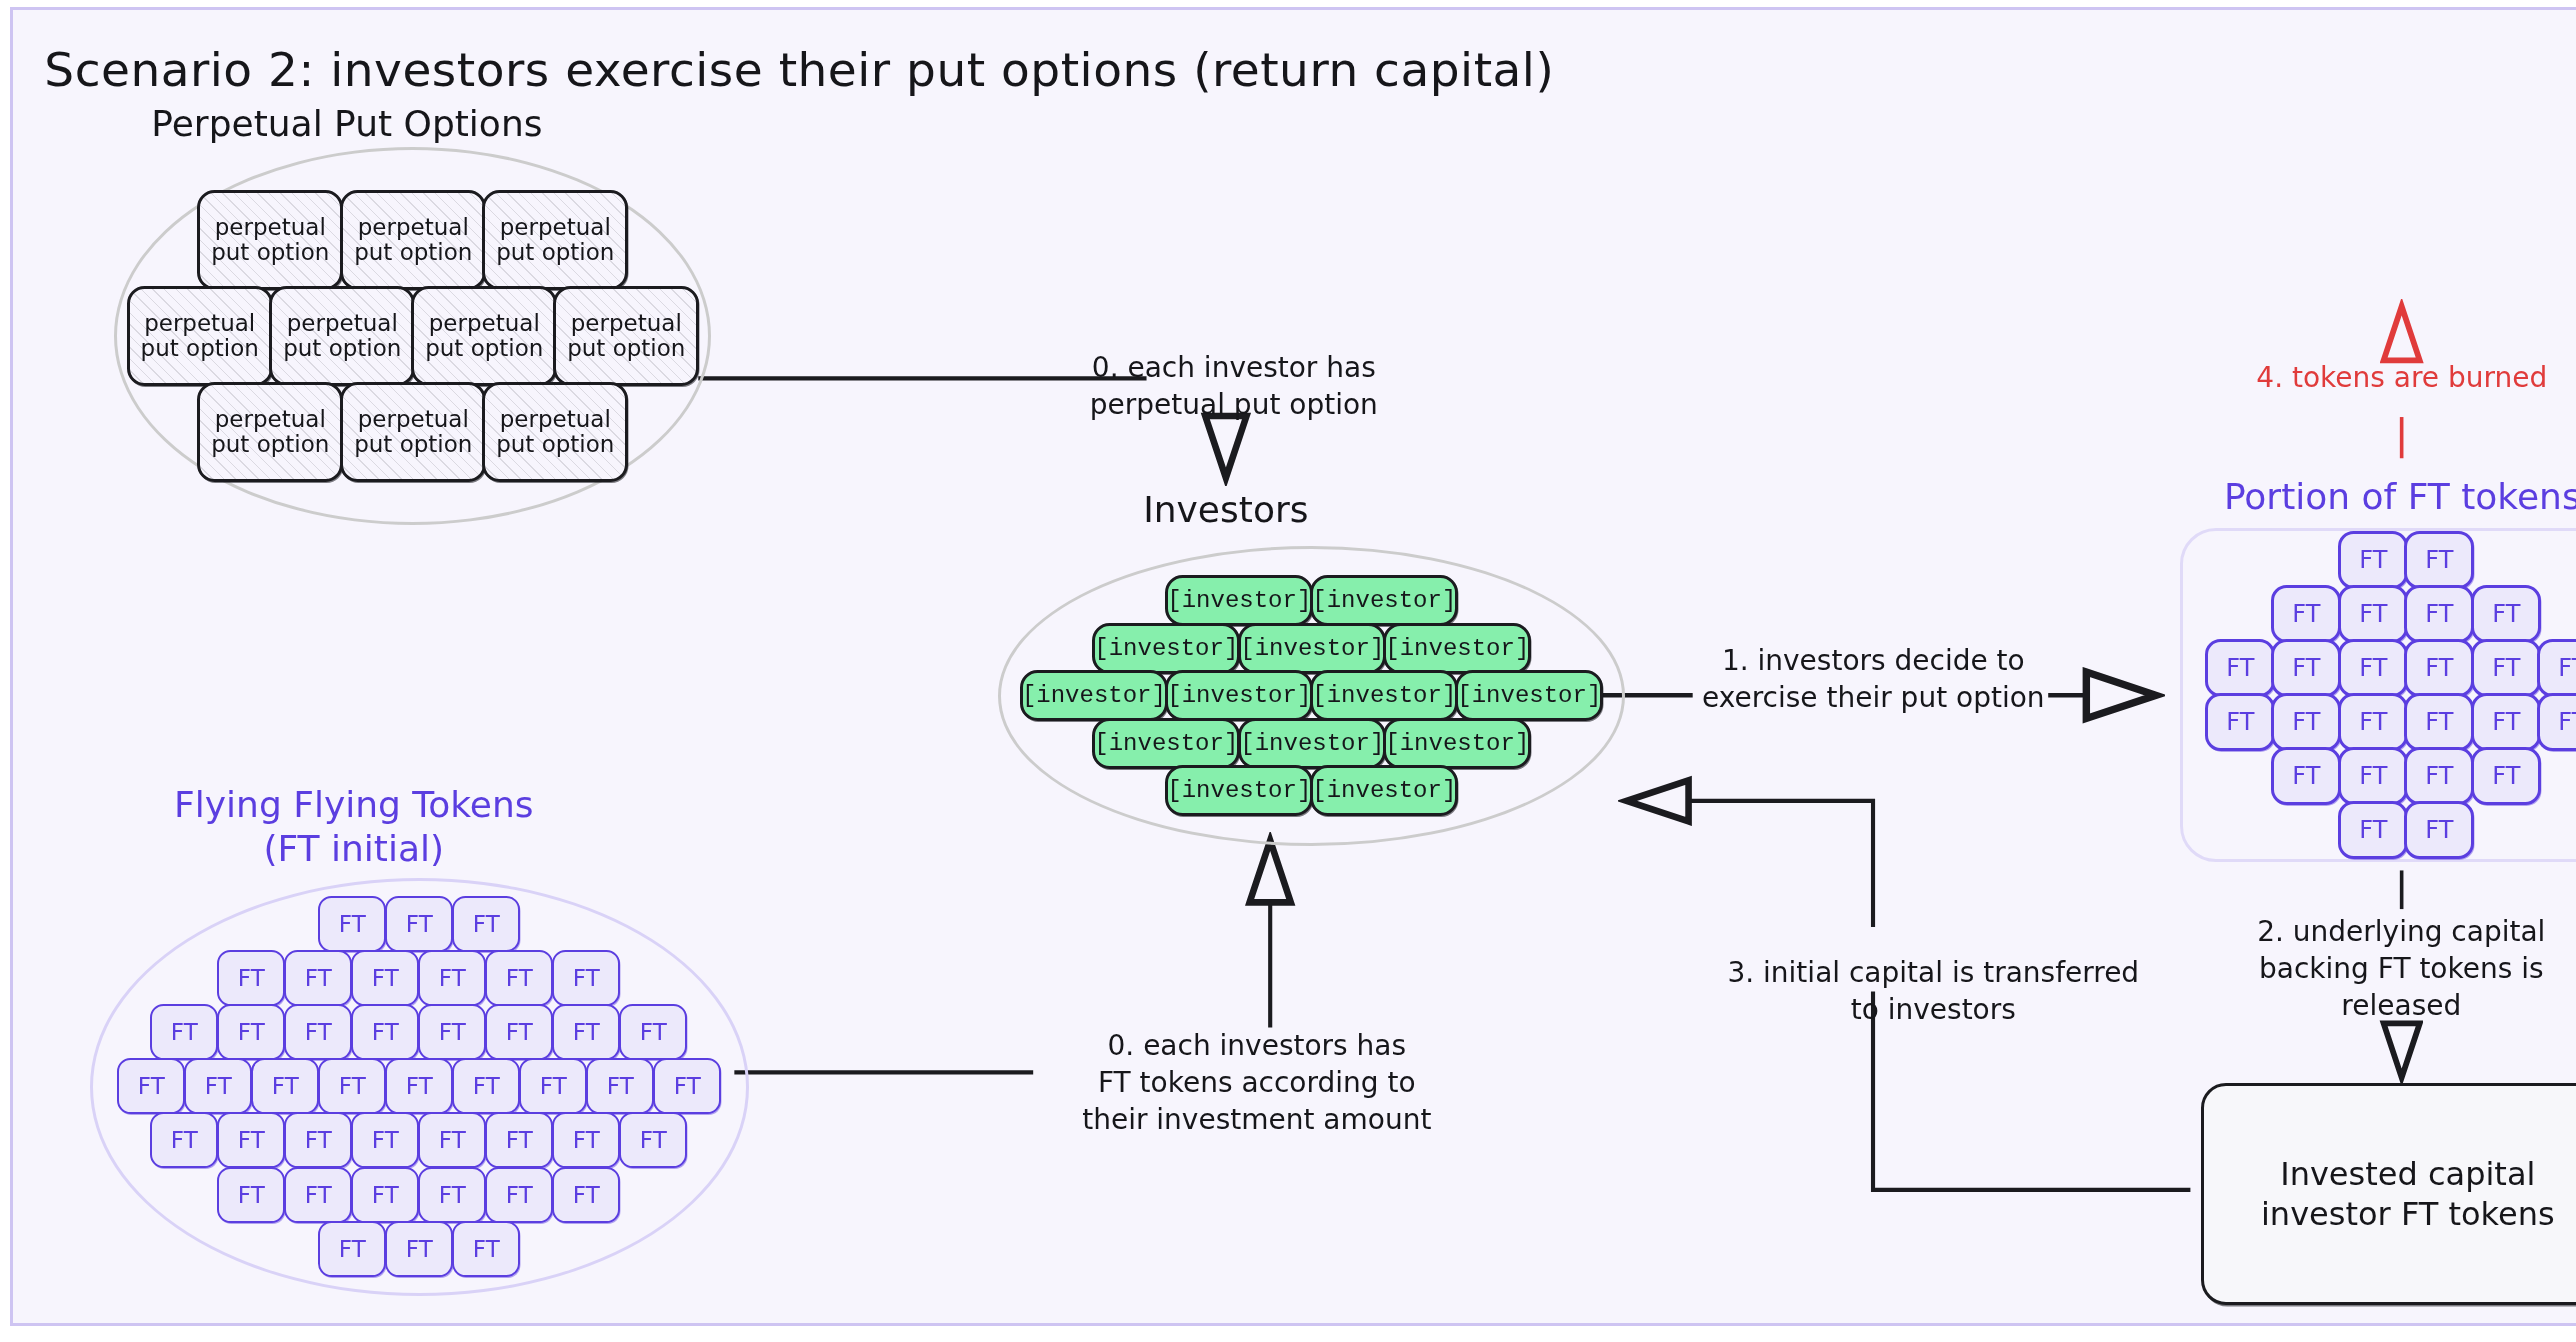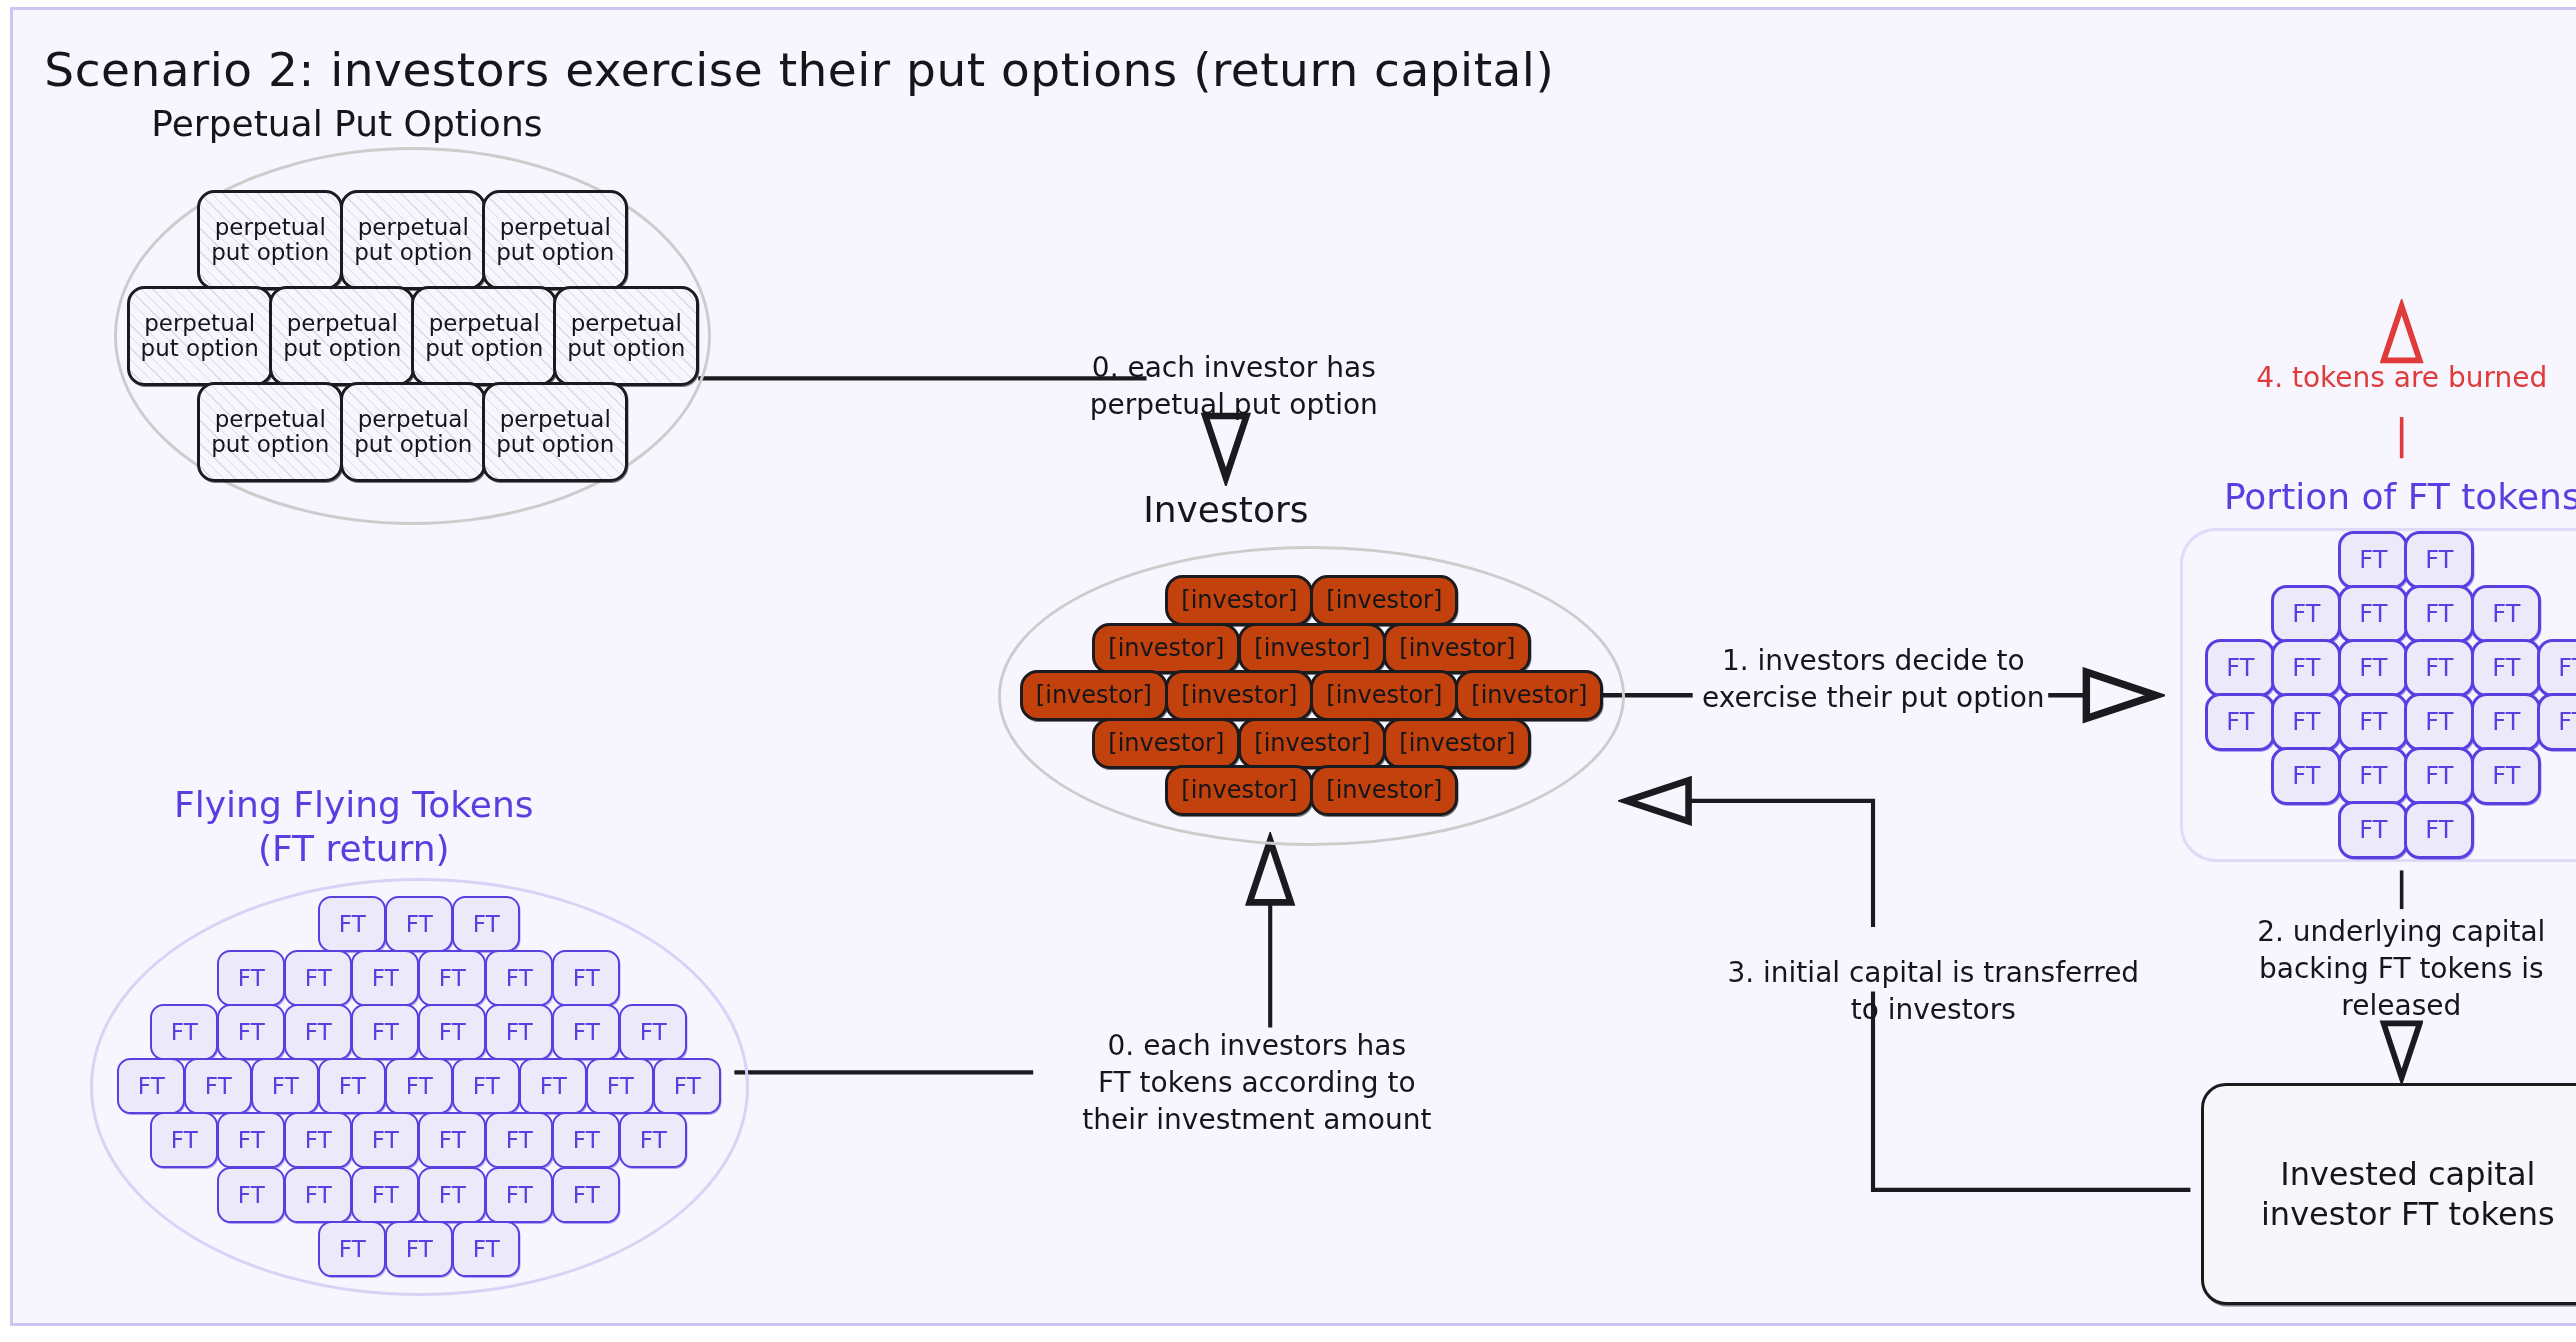--- a/index.html
+++ b/index.html
@@ -54,21 +54,21 @@
     color:#16161a;
     box-shadow: 1px 1.5px 0 -0.5px rgba(20,20,25,.55);
   }
   .sbox.hatch{
     background-color:#f7f5fd;
     background-image:repeating-linear-gradient(45deg,
       rgba(30,30,40,.13) 0px, rgba(30,30,40,.13) 1px,
       rgba(0,0,0,0) 1px, rgba(0,0,0,0) 8.2px);
     align-items:center;
   }
-  .sbox.plain{background:#c2410c;}
+  .sbox.plain{background:#86efac;font-family:Liberation Mono, monospace;}
   .ftbox{
     position:absolute;
     border:3.1px solid #5b3ee0;
     border-radius:15.5px;
     background:#ece9fb;
     display:flex;align-items:center;justify-content:center;
     color:#5b3ee0;
     font-size:24px;
     box-shadow: 1px 1.5px 0 -0.5px rgba(91,62,224,.45);
   }
@@ -235,21 +235,21 @@
         <div class="sbox plain hand" style="left: 167px; top: 219px; width: 142px; height: 45px; font-size: 24px;">
           <span style="white-space: pre-line;">[investor]</span>
         </div>
         <div class="sbox plain hand" style="left: 312px; top: 219px; width: 142px; height: 45px; font-size: 24px;">
           <span style="white-space: pre-line;">[investor]</span>
         </div>
       </div>
 
     <div class="abs hand group-title purple" style="left:93px;top:773px;width:495px;line-height:1.22;">
       <div>Flying Flying Tokens</div>
-      <div>(FT return)</div>
+      <div>(FT initial)</div>
     </div>
 
     <div class="abs ellipse purple" style="left:77px;top:868px;width:653px;height:412px;"></div>
 
     <div class="abs" id="ftt-cluster" style="left:77px;top:868px;width:653px;height:412px;">
         <div class="ftbox small hand" style="left: 228px; top: 18px; width: 64px; height: 52px; font-size: 23px;">
           <span style="white-space: pre-line;">FT</span>
         </div>
         <div class="ftbox small hand" style="left: 295px; top: 18px; width: 64px; height: 52px; font-size: 23px;">
           <span style="white-space: pre-line;">FT</span>

